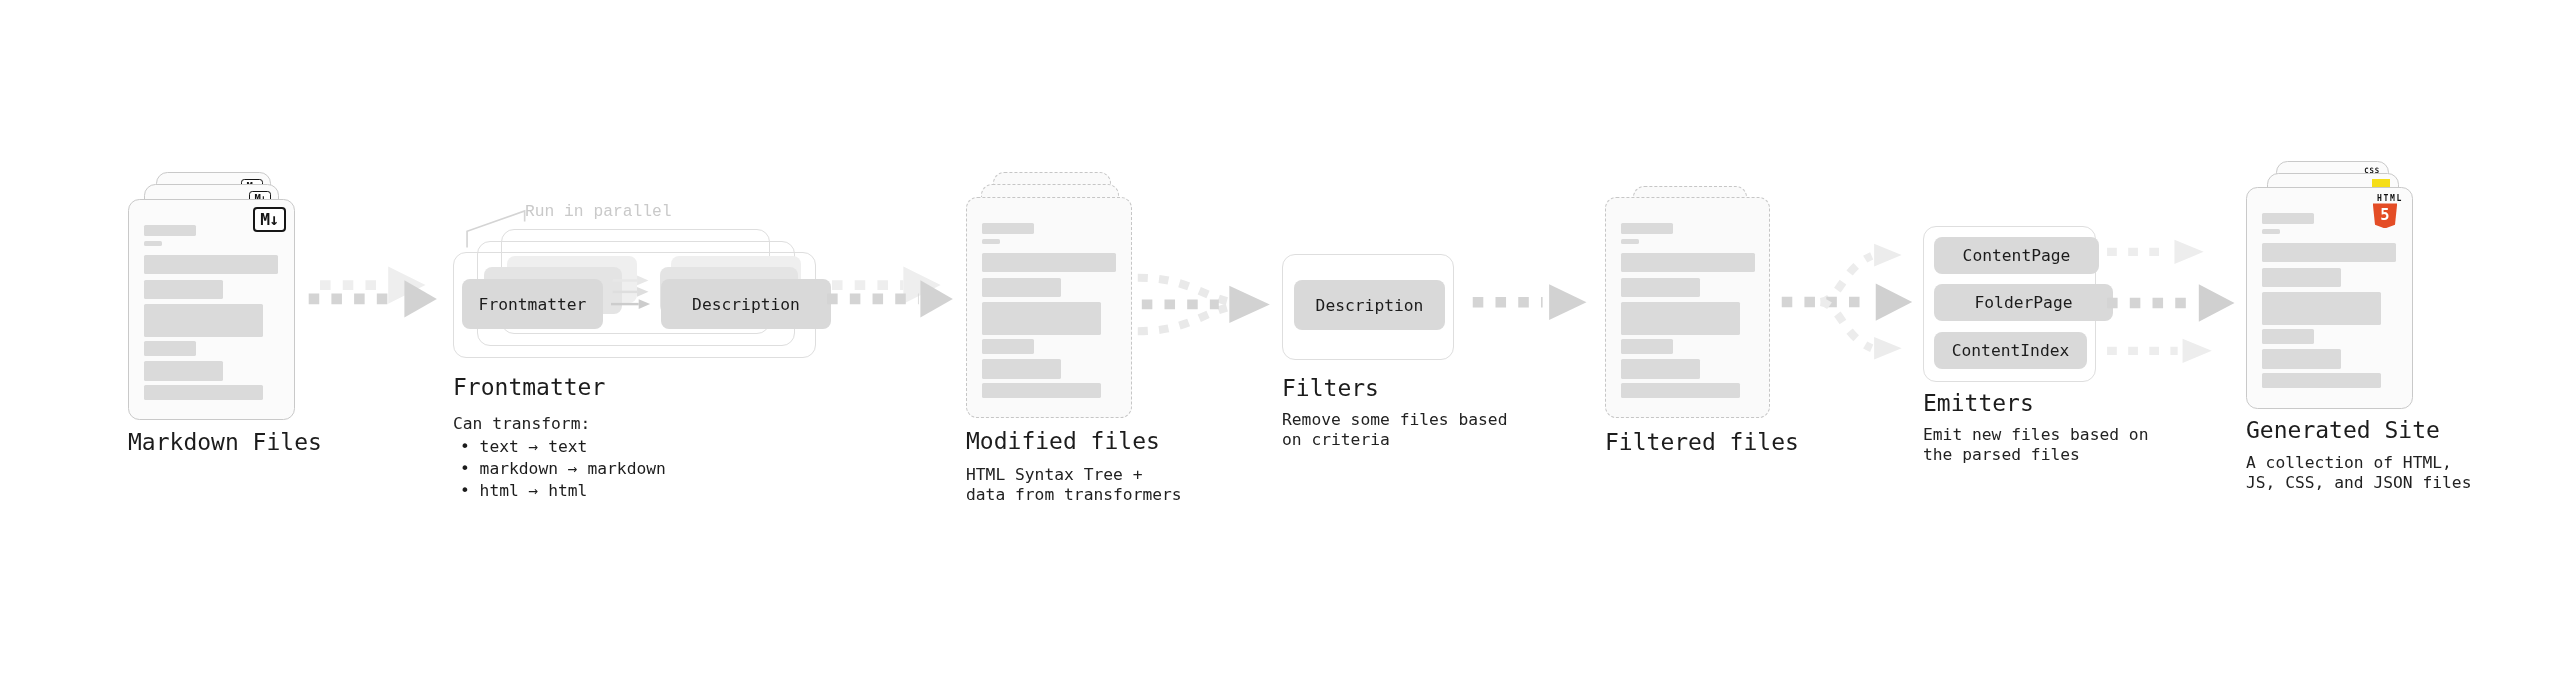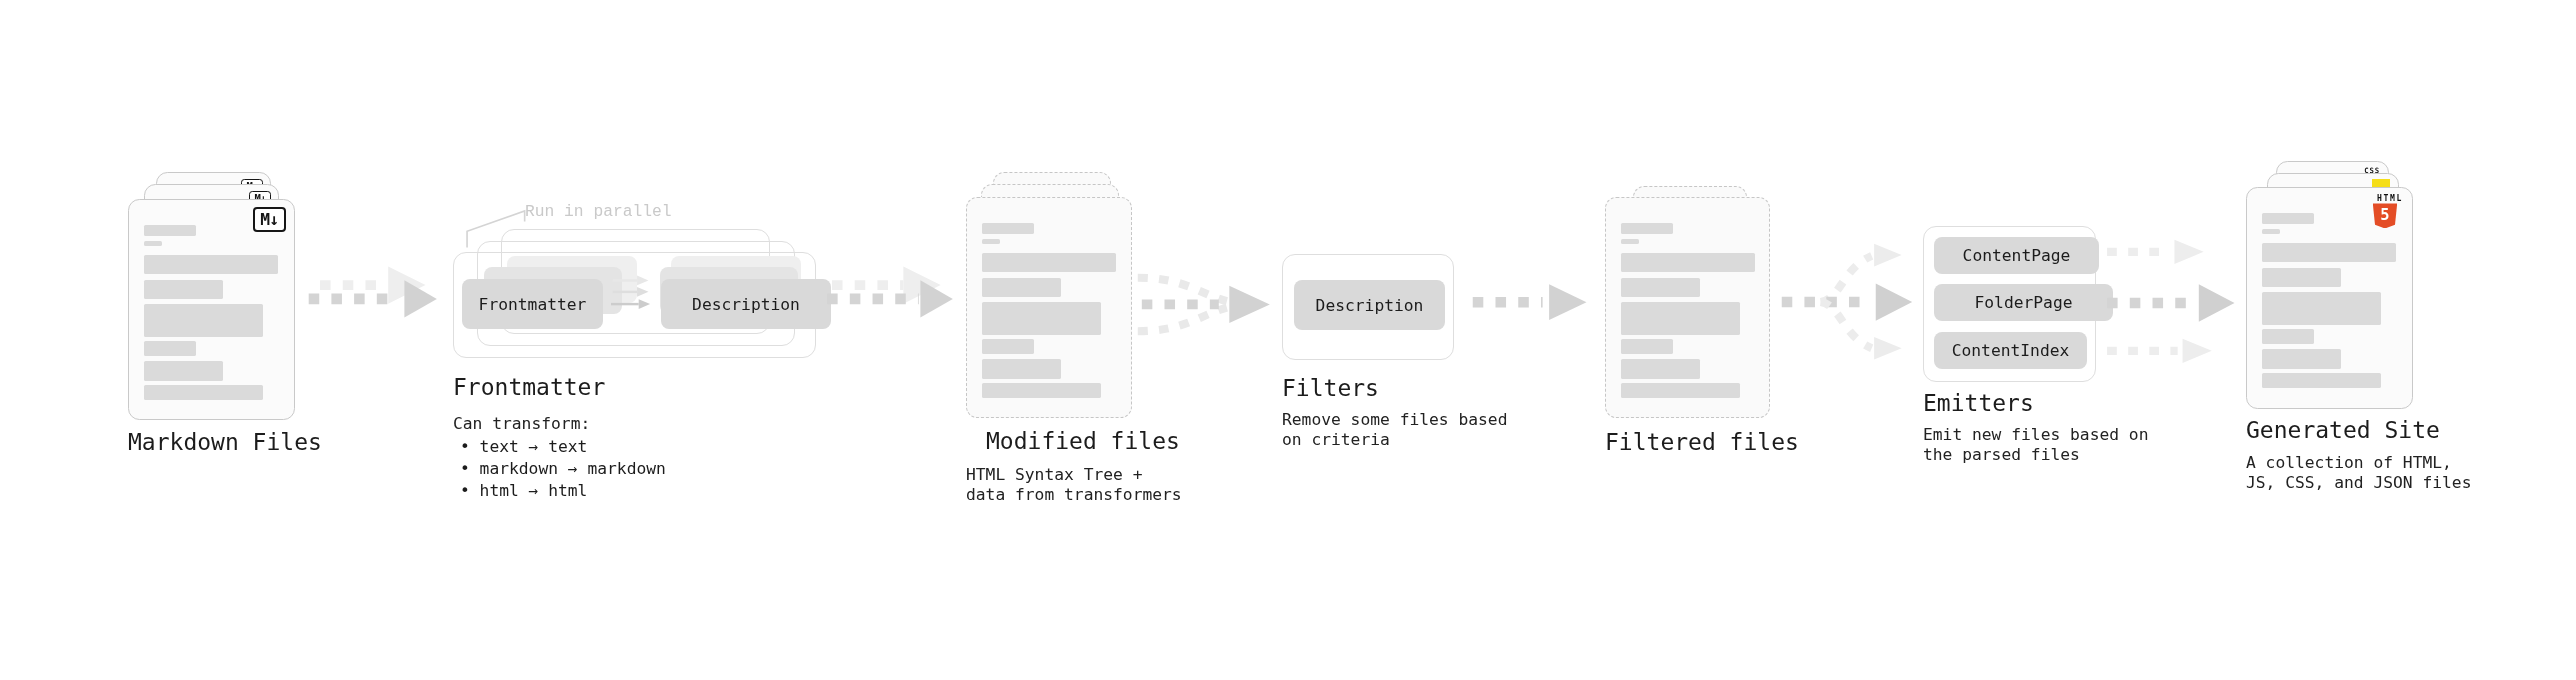--- a/index.html
+++ b/index.html
@@ -167,21 +167,21 @@
           <div class="bar" style="top: 25px; width: 52px; height: 11.4px; left: 0px;"></div>
           <div class="bar" style="top: 41px; width: 18px; height: 4.9px; left: 0px;"></div>
           <div class="bar" style="top: 55px; width: 134px; height: 18.7px; left: 0px;"></div>
           <div class="bar" style="top: 80px; width: 79px; height: 18.7px; left: 0px;"></div>
           <div class="bar" style="top: 104px; width: 119px; height: 32.5px; left: 0px;"></div>
           <div class="bar" style="top: 141px; width: 52px; height: 14.6px; left: 0px;"></div>
           <div class="bar" style="top: 161px; width: 79px; height: 19.5px; left: 0px;"></div>
           <div class="bar" style="top: 185px; width: 119px; height: 15.4px; left: 0px;"></div>
         </div>
     </div>
-    <div class="title" style="left:986px;top:429px">Modified files</div>
+    <div class="title" style="left:966px;top:429px">Modified files</div>
     <div class="sub" style="left:966px;top:465px">HTML Syntax Tree +
 data from transformers</div>
   </section>
 
   <svg class="abs" style="left:1136px;top:268px" width="138" height="81" viewBox="0 0 170 100">
     <path d="M2,12 C60,12 78,32 112,41" fill="none" stroke="#e9e9e9" stroke-width="10" stroke-dasharray="12 14"></path>
     <path d="M2,78 C60,78 78,58 112,49" fill="none" stroke="#e9e9e9" stroke-width="10" stroke-dasharray="12 14"></path>
     <line x1="7" y1="45" x2="102" y2="45" stroke="#d4d4d4" stroke-width="12" stroke-dasharray="13 15"></line>
     <polygon points="115,22 165,45 115,68" fill="#d2d2d2"></polygon>
   </svg>

